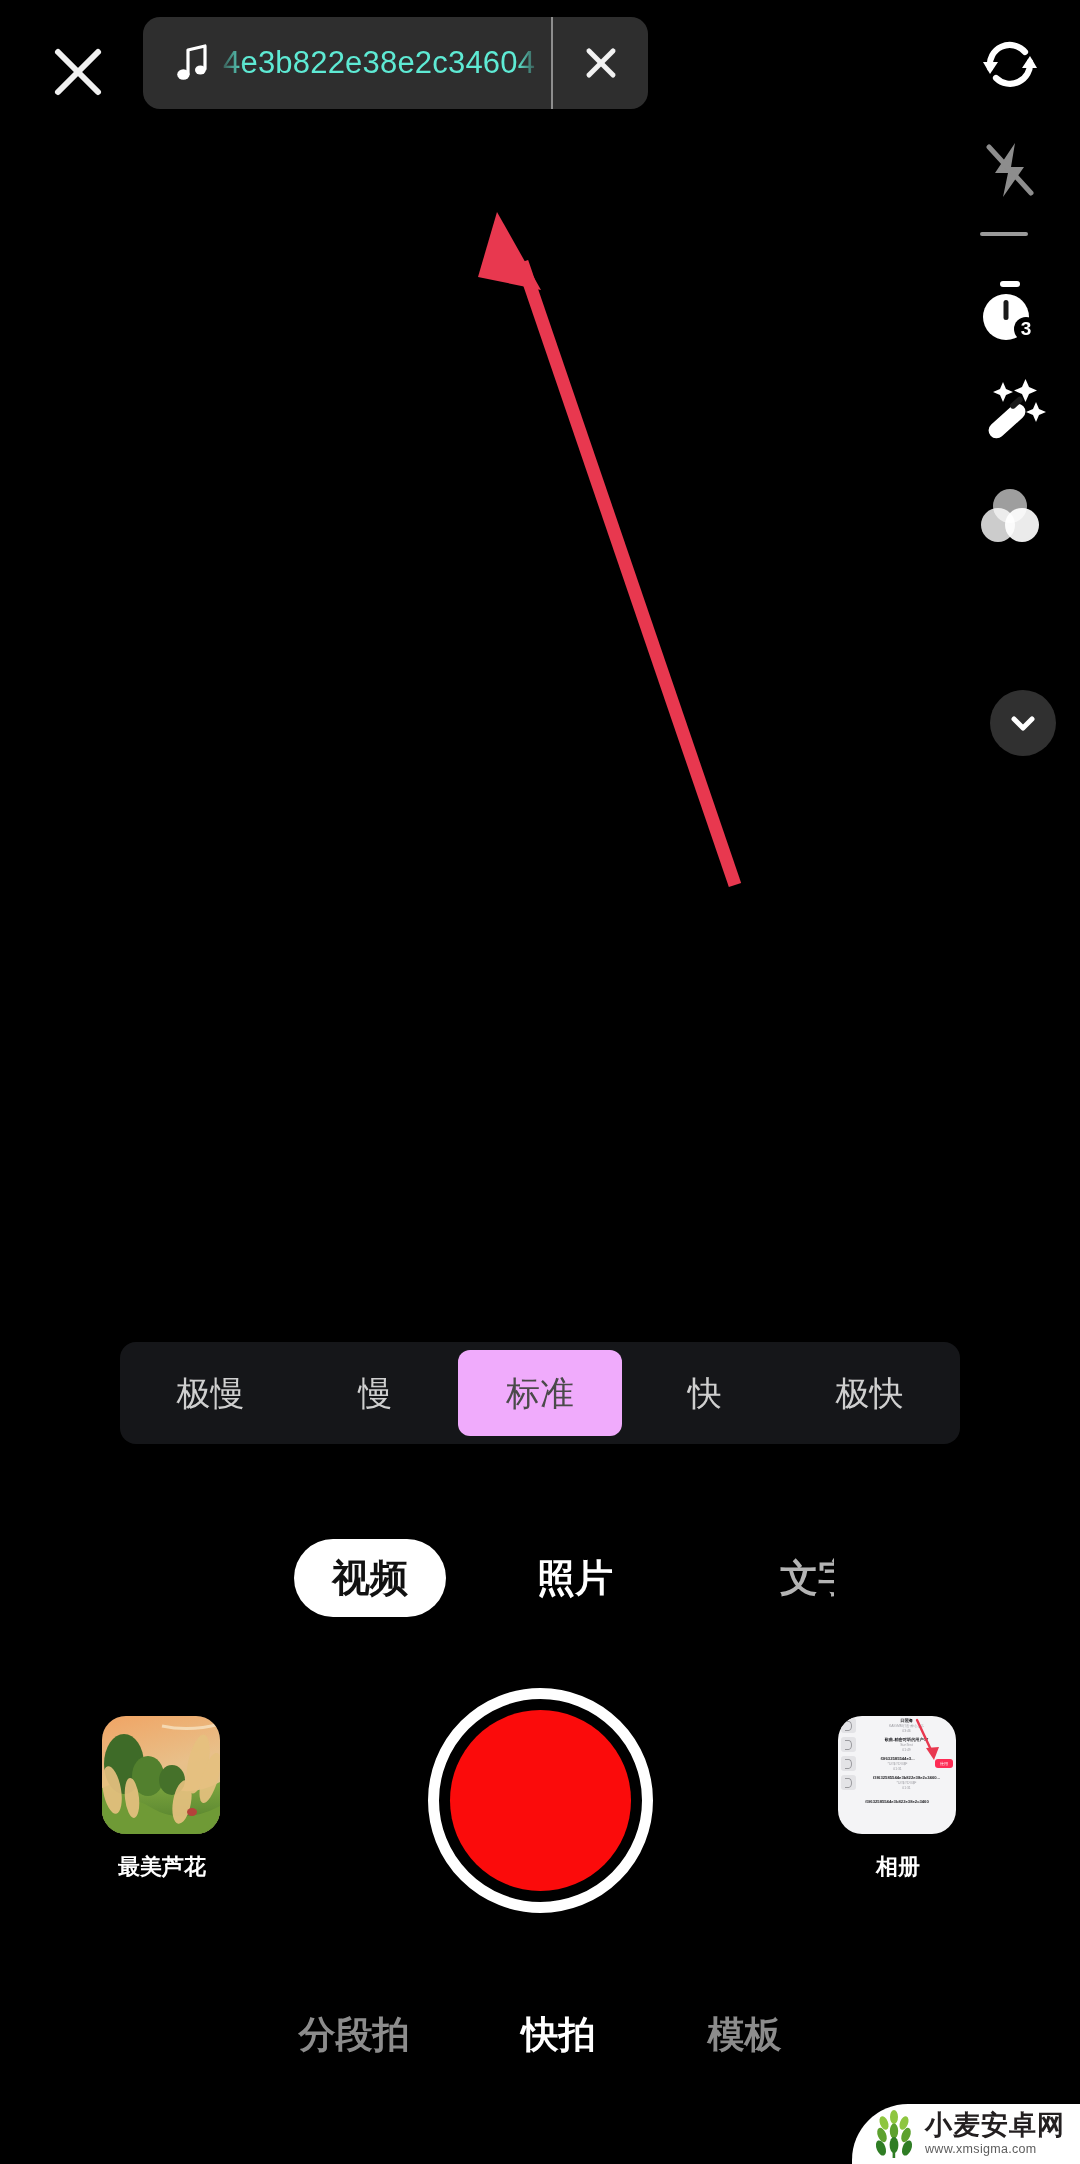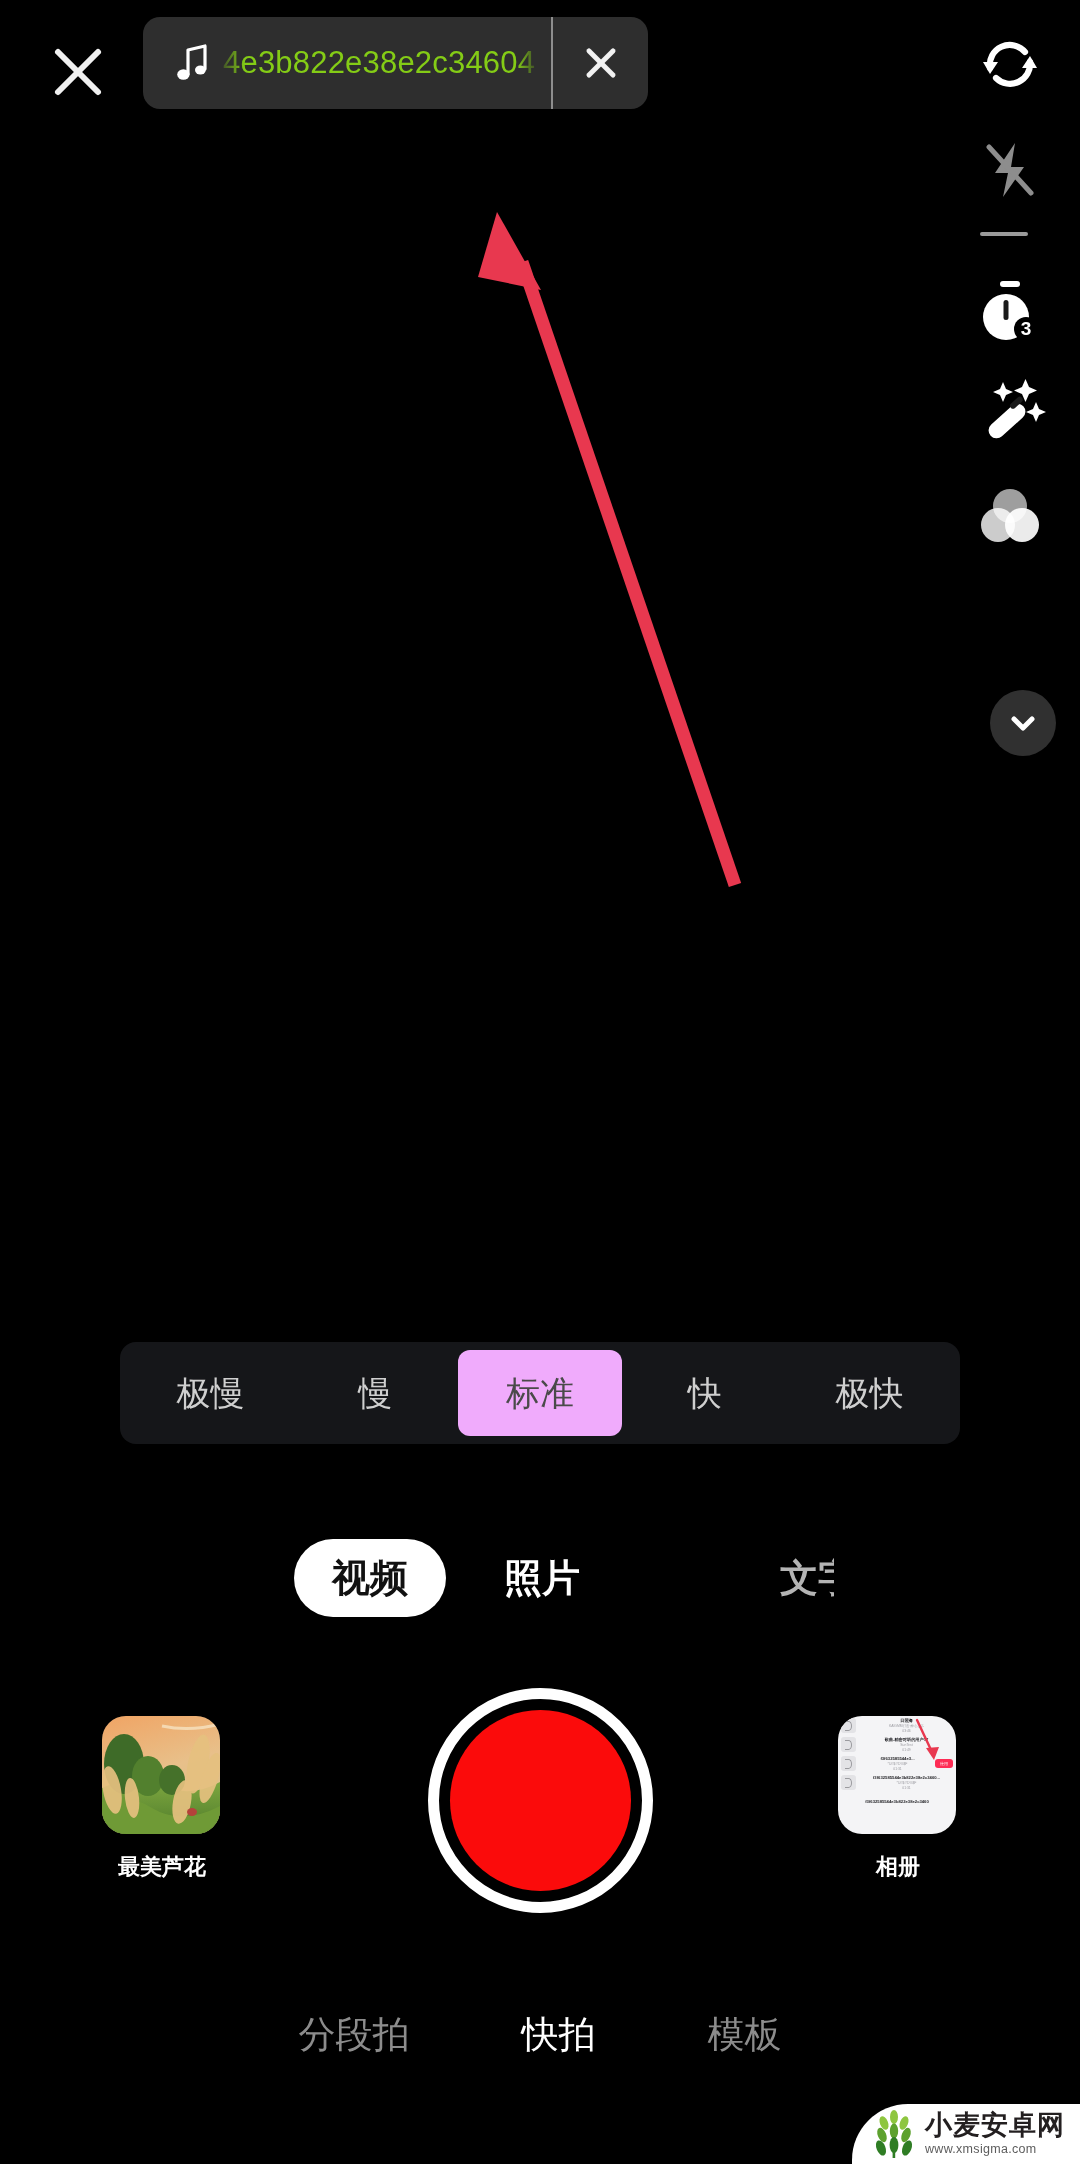--- a/index.html
+++ b/index.html
@@ -50,21 +50,21 @@
     padding-left: 32px;
     min-width: 0;
     position: relative;
   }
   #music-pill .note-icon {
     flex: 0 0 auto;
     margin-right: 14px;
     display: block;
   }
   #music-title {
-    color: #84cc16;
+    color: #5eead4;
     font-size: 31px;
     letter-spacing: 0.2px;
     white-space: nowrap;
     overflow: hidden;
     -webkit-mask-image: linear-gradient(to right, rgba(0,0,0,0.25) 0px, rgba(0,0,0,1) 22px, rgba(0,0,0,1) calc(100% - 18px), rgba(0,0,0,0.22) 100%);
     mask-image: linear-gradient(to right, rgba(0,0,0,0.25) 0px, rgba(0,0,0,1) 22px, rgba(0,0,0,1) calc(100% - 18px), rgba(0,0,0,0.22) 100%);
   }
   #music-divider {
     width: 2px;
     background: #8e8e8e;
@@ -192,20 +192,21 @@
     white-space: nowrap;
   }
   #mode-tabs-inner {
     position: relative;
     display: flex;
     align-items: center;
     width: 560px;
     justify-content: flex-start;
     padding-left: 20px;
     box-sizing: border-box;
+    gap: 33px;
   }
 
   
   #effect-btn {
     position: absolute;
     left: 102px;
     top: 1716px;
     width: 120px;
     text-align: center;
   }
@@ -325,21 +326,21 @@
     left: 0;
     top: 1995px;
     width: 1080px;
     height: 80px;
     display: flex;
     align-items: center;
     justify-content: center;
   }
   .nav-item {
     font-size: 37px;
-    font-weight: normal;
+    font-weight: bold;
     color: #8c8c8c;
     margin: 0 56px;
   }
   .nav-item.active { color: #ffffff; }
 
   
   #watermark {
     position: absolute;
     right: 0px;
     bottom: 0px;

